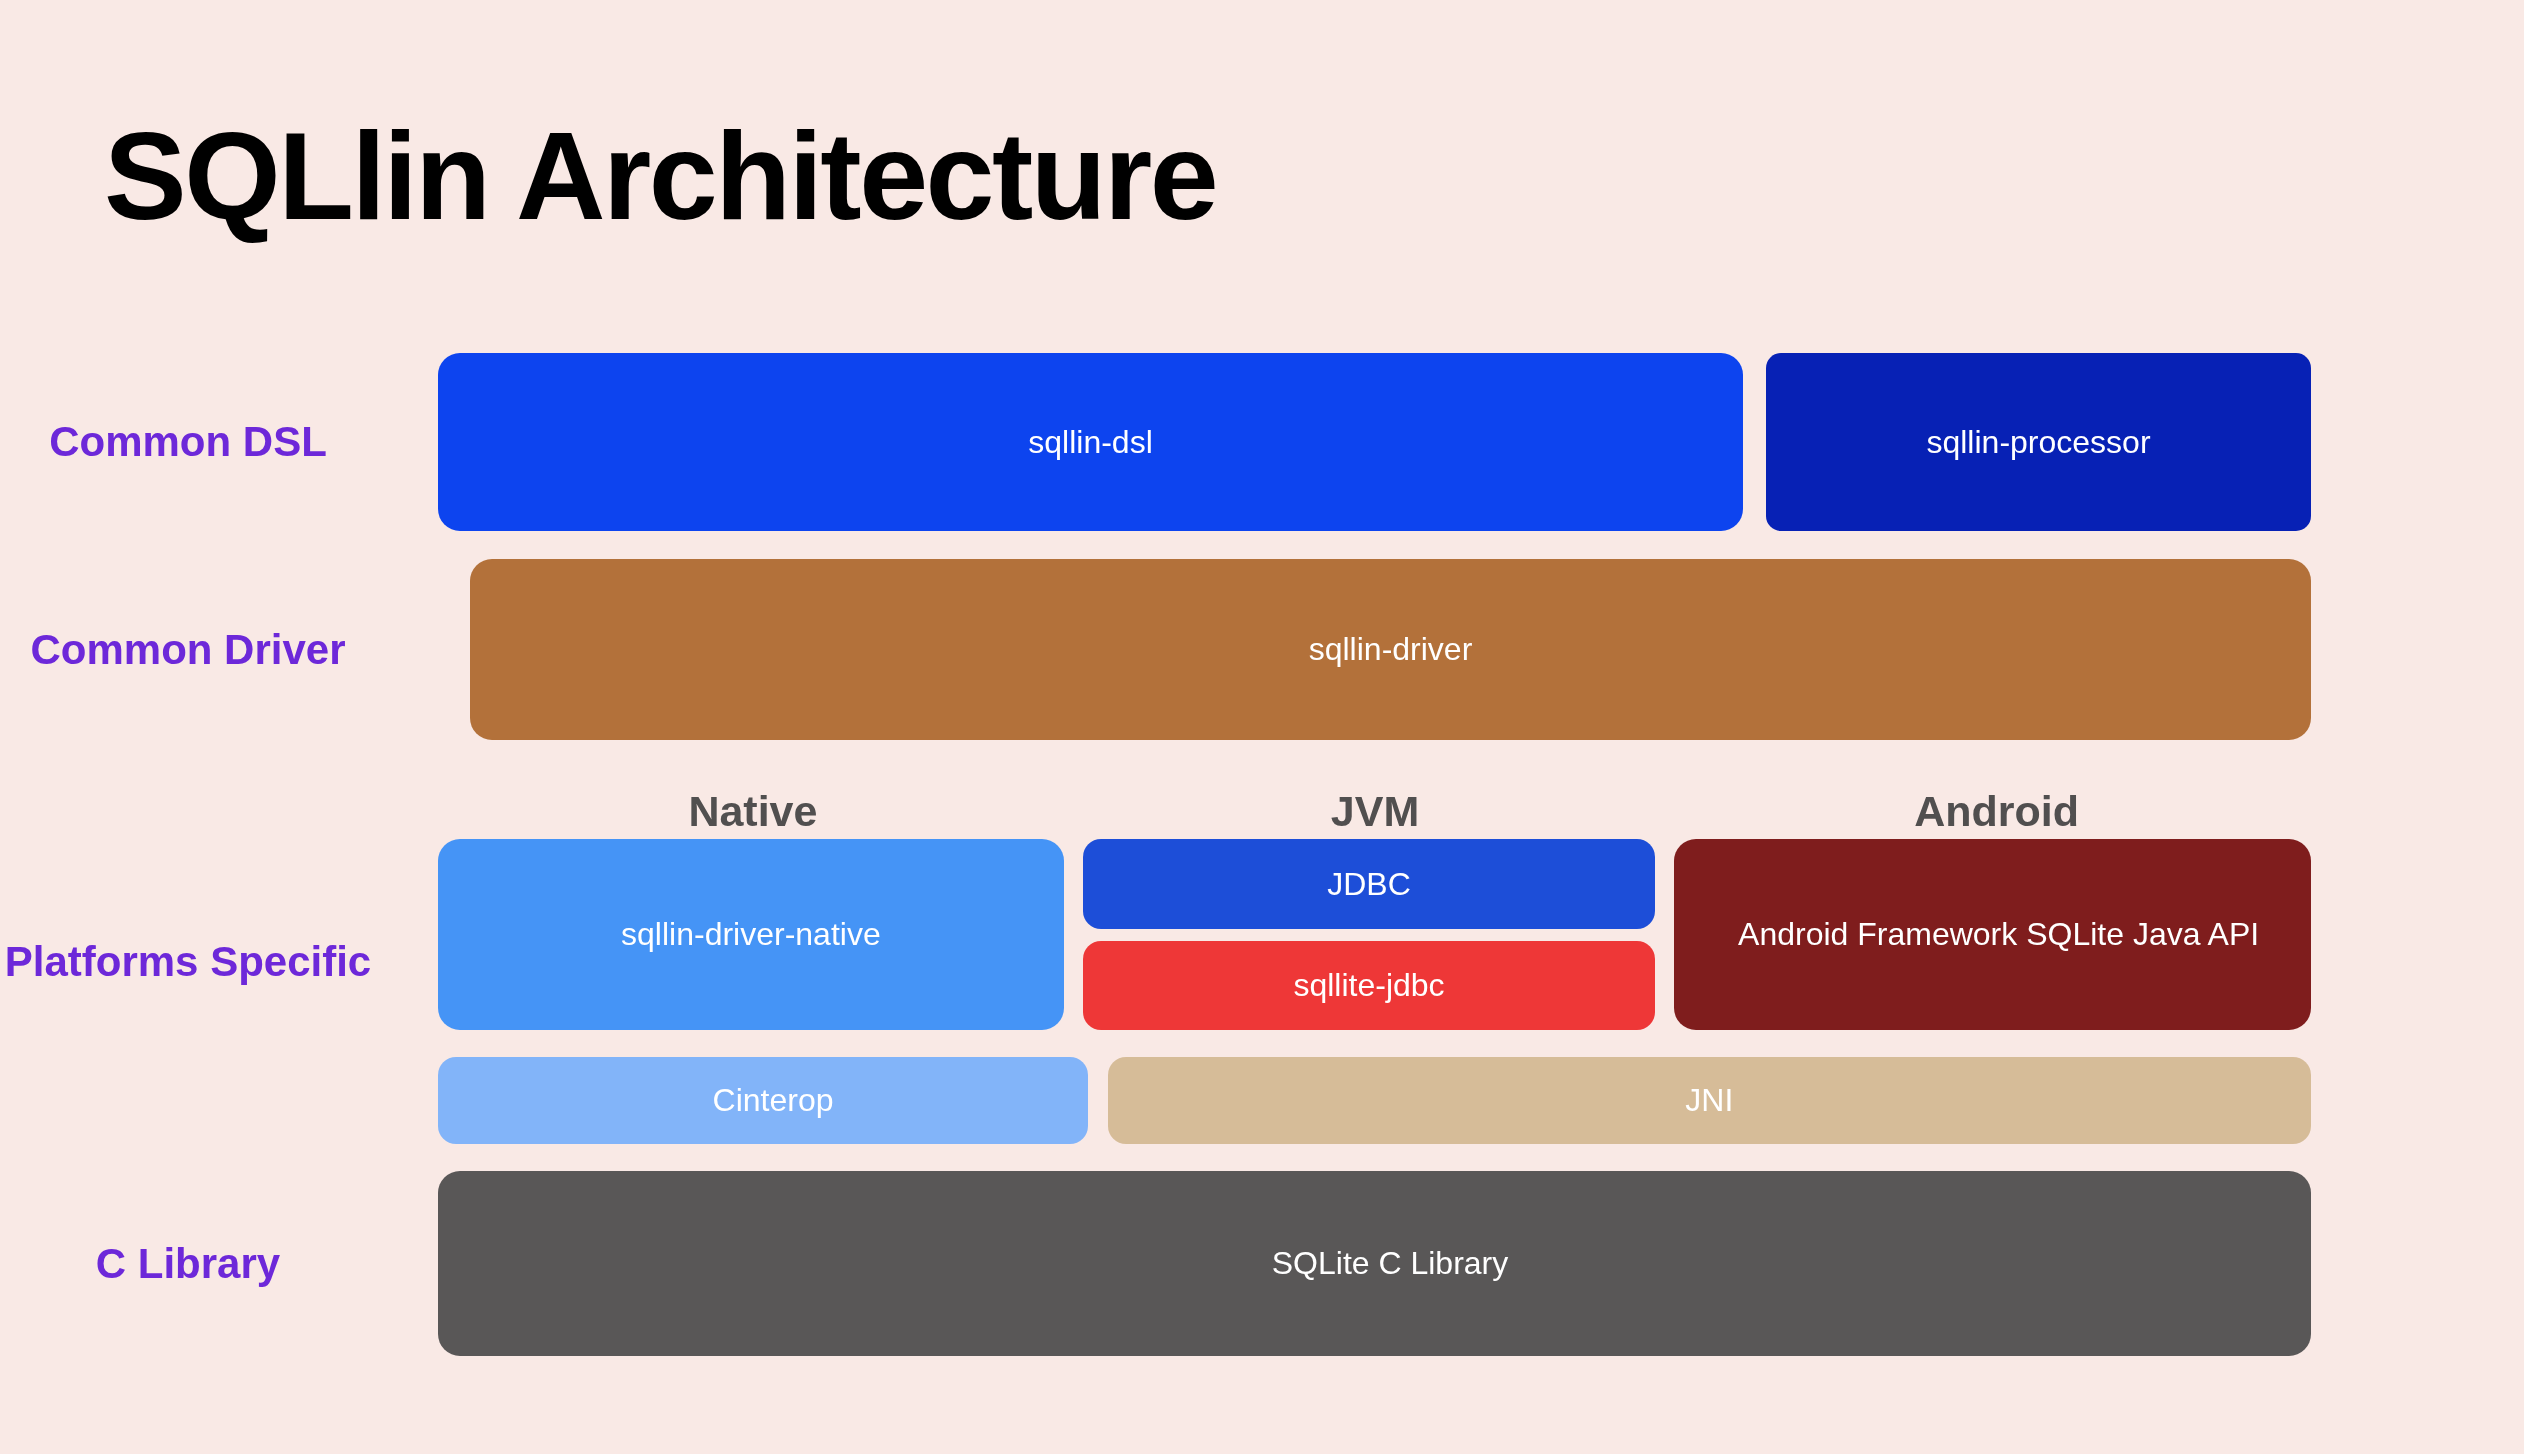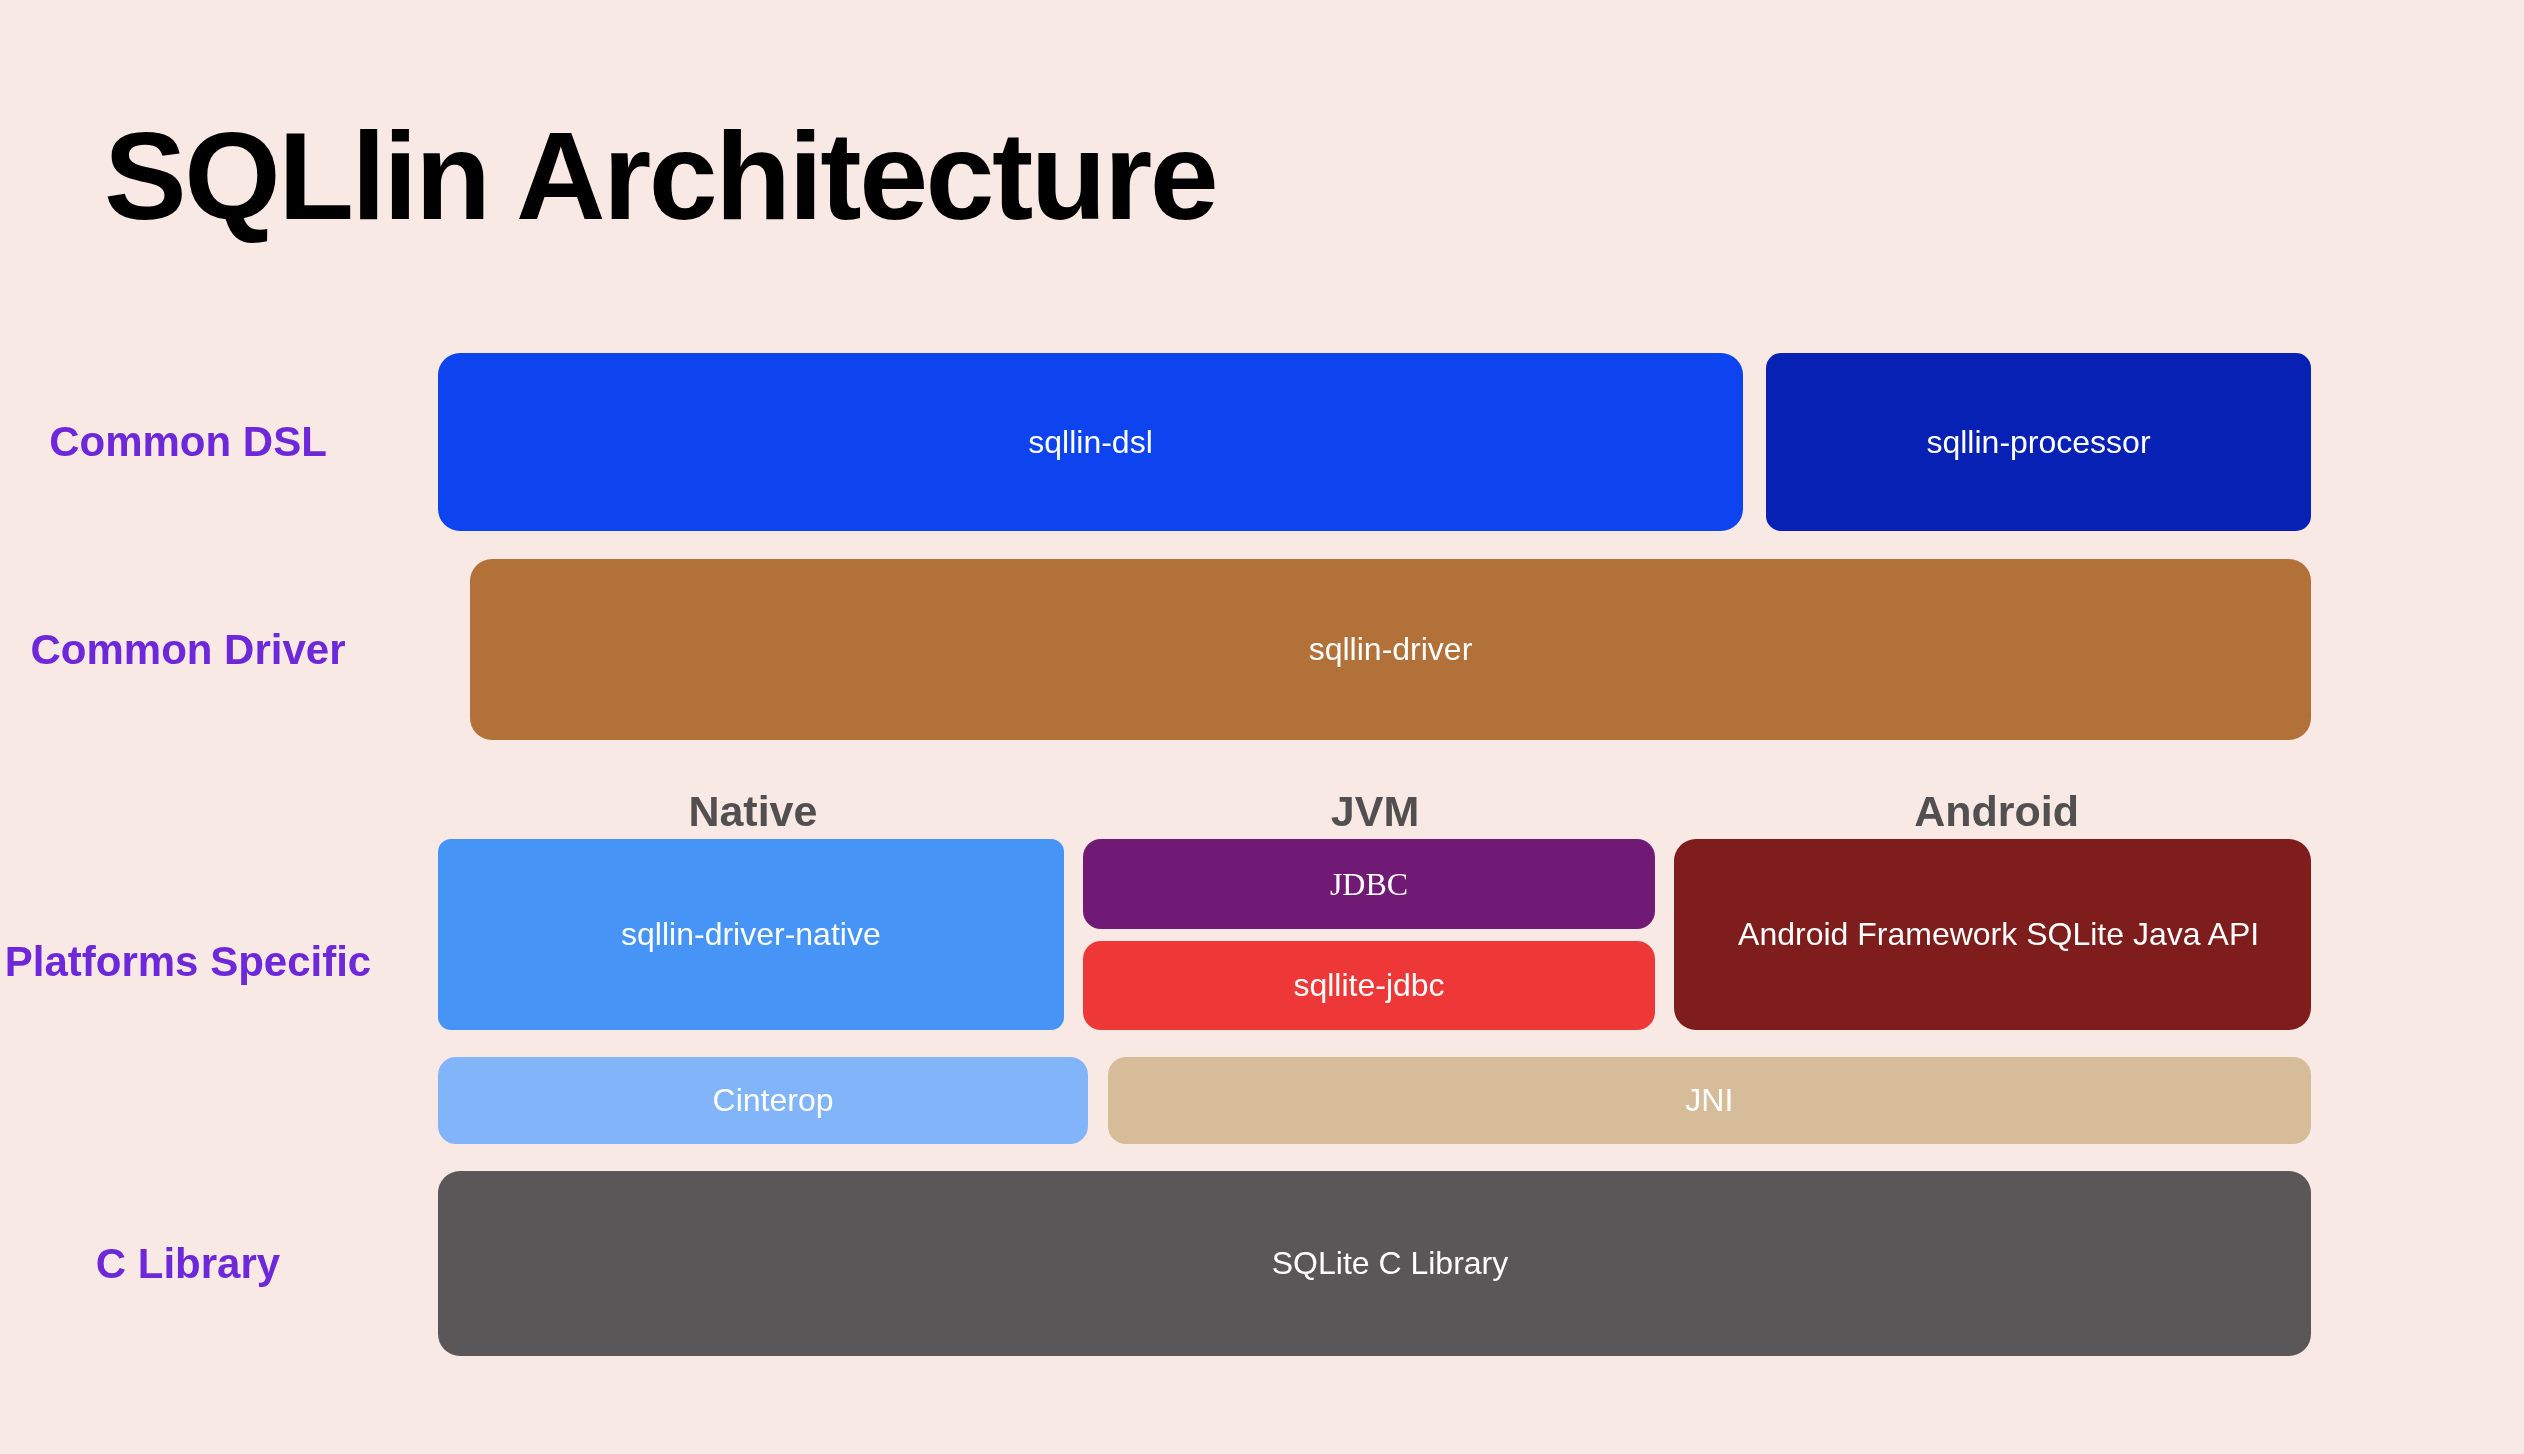--- a/index.html
+++ b/index.html
@@ -117,23 +117,23 @@
     <div class="box box-driver" style="background: rgb(179, 113, 58);">sqllin-driver</div>
   </div>
 
   <div class="content-row" id="row-headers">
     <div class="col-header hdr-native">Native</div>
     <div class="col-header hdr-jvm">JVM</div>
     <div class="col-header hdr-android">Android</div>
   </div>
 
   <div class="content-row" id="row-platform">
-    <div class="box box-driver-native" style="background: rgb(69, 148, 246); border-radius: 13px;">sqllin-driver-native</div>
+    <div class="box box-driver-native" style="background: rgb(69, 148, 246);">sqllin-driver-native</div>
     <div class="col-jvm">
-      <div class="box small box-jdbc" style="background: #701a75; font-family: Liberation Serif, serif;">JDBC</div>
+      <div class="box small box-jdbc" style="background: #1d4ed8;">JDBC</div>
       <div class="box small box-sqllite-jdbc" style="background: rgb(238, 55, 55);">sqllite-jdbc</div>
     </div>
     <div class="box box-android-api" style="background: #7f1d1d; padding-left: 12px;">Android Framework SQLite Java API</div>
   </div>
 
   <div class="content-row" id="row-bridge">
     <div class="box small box-cinterop" style="background: rgb(130, 180, 249);">Cinterop</div>
     <div class="box small box-jni" style="background: rgb(214, 188, 152);">JNI</div>
   </div>
 

